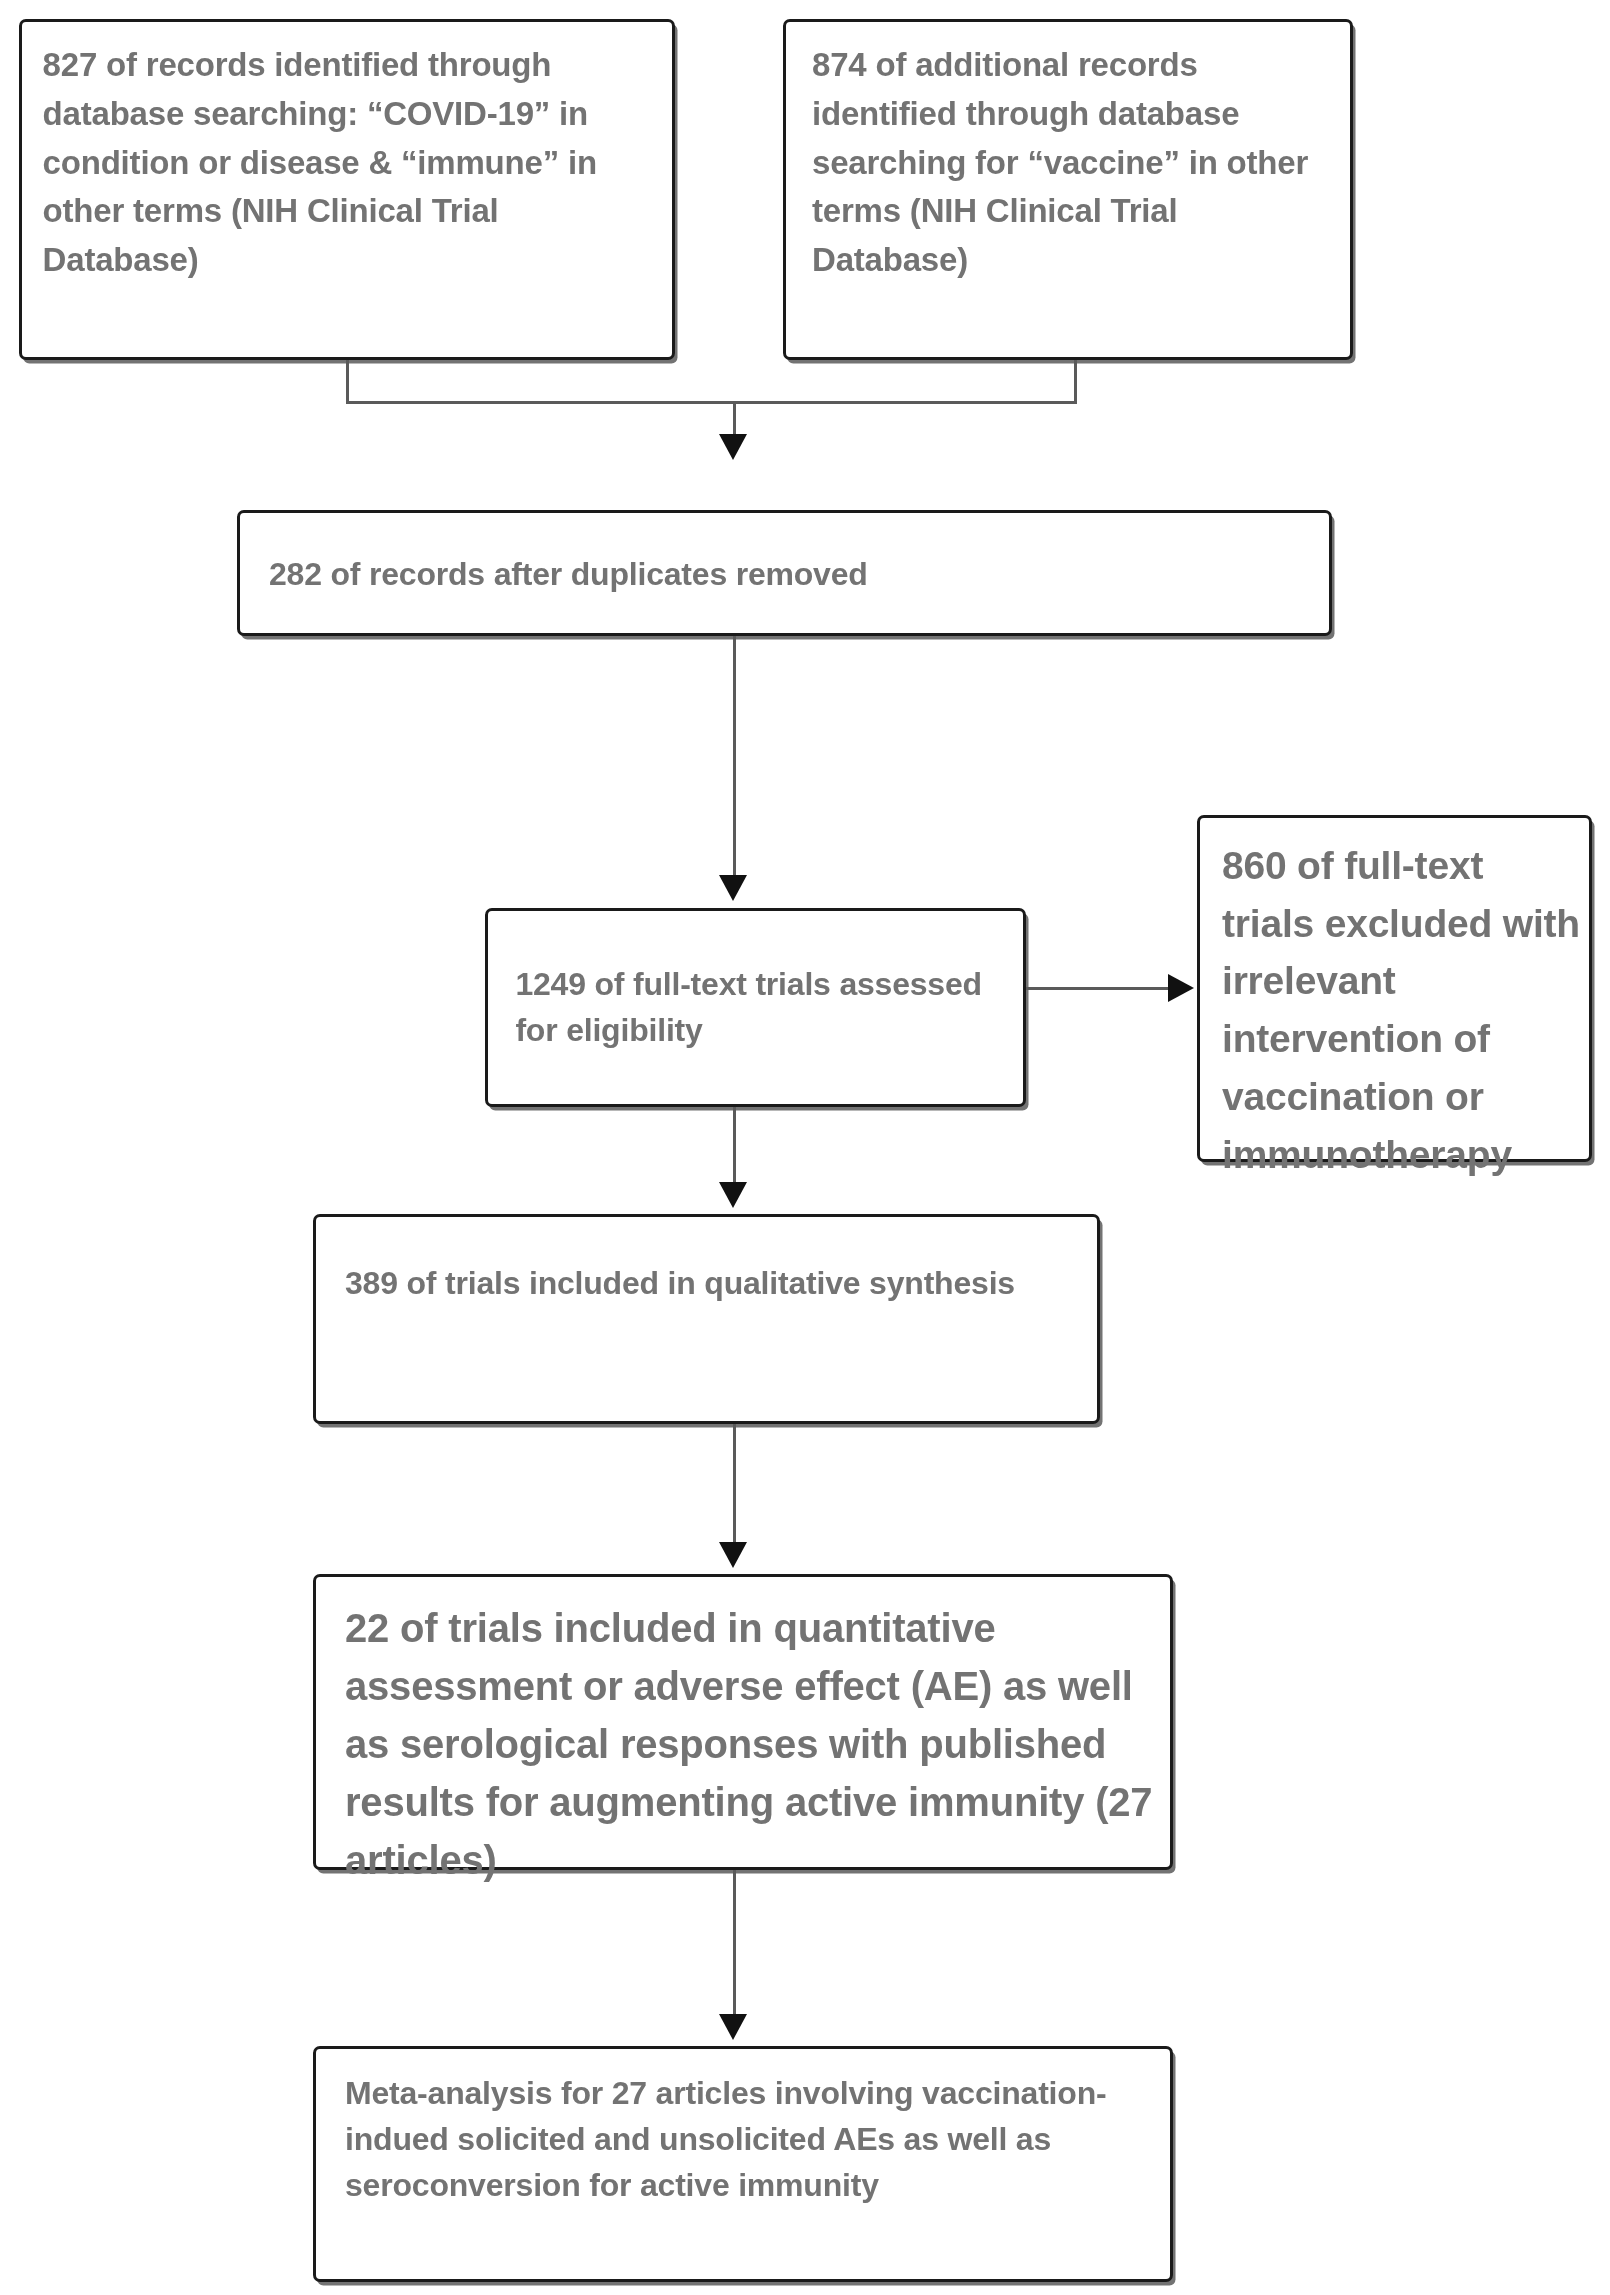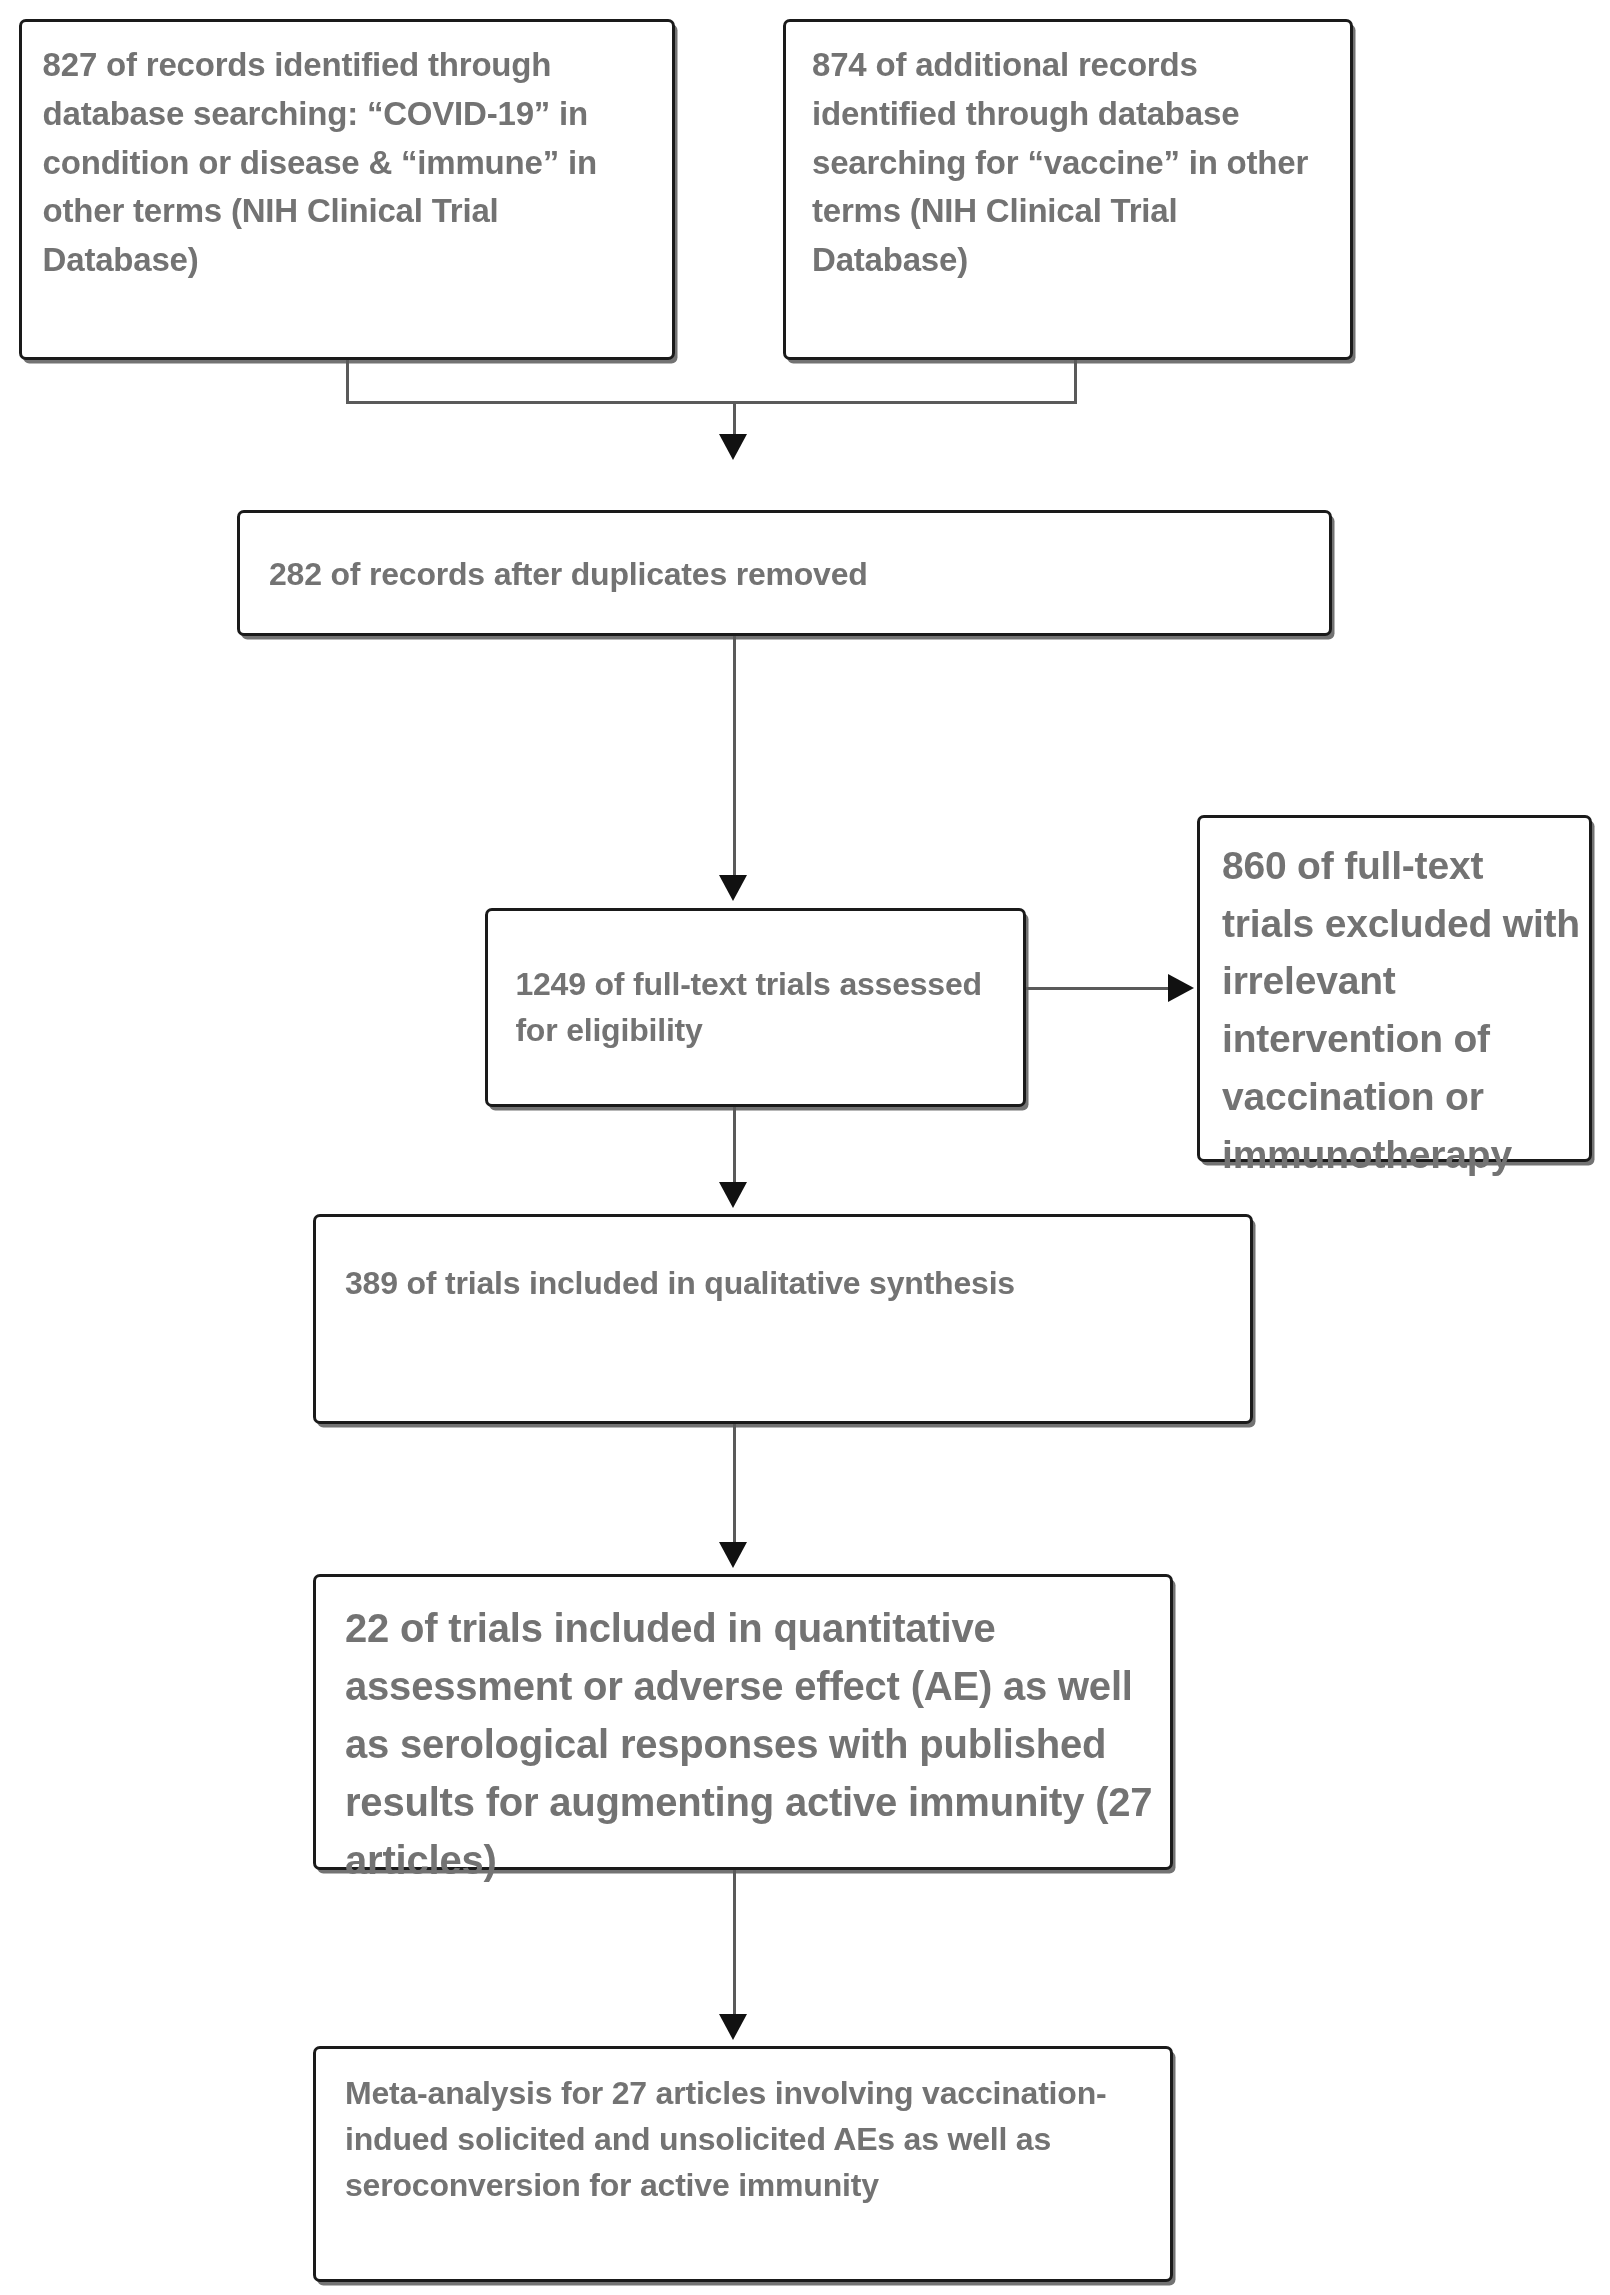--- a/index.html
+++ b/index.html
@@ -32,21 +32,21 @@
     letter-spacing: -0.2px;
     white-space: pre-line;
   }
 
   
   #node-identified-db   { left: 19px;   top: 19px;   width: 656px;  height: 341px; }
   #node-identified-vacc { left: 783px;  top: 19px;   width: 570px;  height: 341px; }
   #node-duplicates      { left: 237px;  top: 462px;  width: 1095px; height: 126px; margin-top: 48px; }
   #node-eligibility     { left: 485px;  top: 908px; width: 541px;  height: 199px; }
   #node-excluded        { left: 1197px; top: 815px;  width: 395px;  height: 347px; }
-  #node-qualitative     { left: 313px;  top: 1214px; width: 940px; height: 210px; }
+  #node-qualitative     { left: 313px;  top: 1214px; width: 787px; height: 210px; }
   #node-quantitative    { left: 313px;  top: 1574px; width: 860px; height: 296px; }
   #node-meta            { left: 313px;  top: 2046px; width: 860px; height: 236px; }
 
   #node-identified-db   .label { font-size: 33px; line-height: 1.48; padding: 19px 12px 0 20.6px; }
   #node-identified-vacc .label { font-size: 33px; line-height: 1.48; padding: 19px 12px 0 26px; }
   #node-duplicates      .label { font-size: 32px; line-height: 1.4;  padding: 39px 12px 0 29px; }
   #node-eligibility     .label { font-size: 32px; line-height: 1.45; padding: 50px 10.3px 0 27.4px; }
   #node-excluded        .label { font-size: 39px; line-height: 1.48; padding: 19px 8.6px 0 22px; }
   #node-qualitative     .label { font-size: 32px; line-height: 1.45; padding: 43px 12px 0 29px; }
   #node-quantitative    .label { font-size: 40px; line-height: 1.45; padding: 22px 12px 0 29px; }

